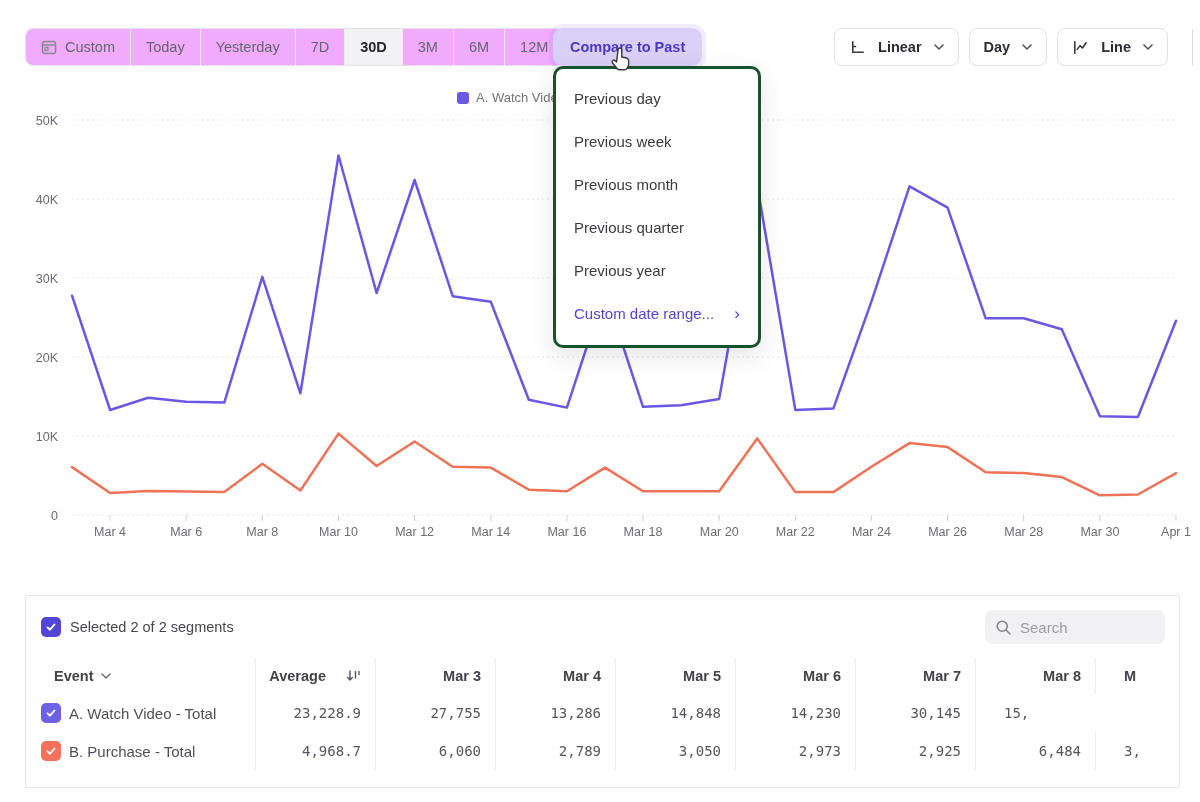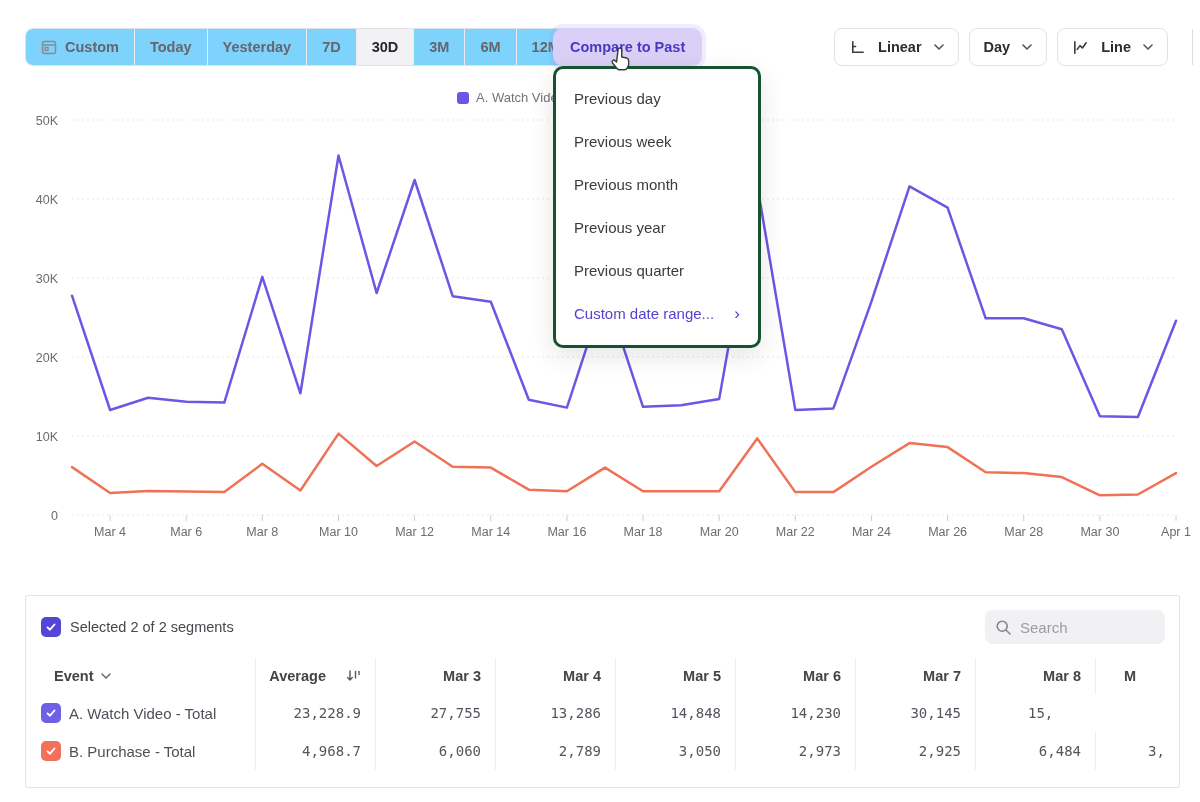--- a/index.html
+++ b/index.html
@@ -5,21 +5,21 @@
   * { box-sizing: border-box; margin: 0; padding: 0; }
   html,body { background:#fff; }
   body { font-family: "Liberation Sans", sans-serif; }
   #app { position:relative; width:1200px; height:802px; background:#fff; overflow:hidden; }
 
   
   .toolbar { position:absolute; left:0; top:0; width:1200px; height:78px; }
   .preset-group { position:absolute; left:25px; top:28px; height:38px; display:flex; align-items:stretch;
                   border:1px solid #e3e3e7; border-radius:8px; background:#fff; overflow:hidden; }
   .preset { display:flex; align-items:center; gap:8px; padding:0 15px; font-size:14.5px; color:#65656d;
-            background:#7dd3fc; border:none; border-right:1px solid #ebebee; cursor:pointer; font-family:inherit;font-weight:bold; }
+            background:#f0abfc; border:none; border-right:1px solid #ebebee; cursor:pointer; font-family:inherit; }
   .preset:last-child { border-right:none; }
   .preset.active { background:#f2f2f4; color:#26262c; font-weight:bold; }
   .preset .cal { display:inline-flex; }
 
   .compare-btn { position:absolute; left:553px; top:28px; height:38px; padding:0 17px; border:none; border-radius:10px;
                  background:#d9cff7; color:#4839c2; font-size:14.5px; font-weight:bold; cursor:pointer;
                  font-family:inherit; z-index:10; box-shadow:0 0 0 4px rgba(151,131,240,0.15); }
 
   .right-btns { position:absolute; right:32px; top:28px; display:flex; gap:10px; }
   .tool-btn { height:38px; display:flex; align-items:center; gap:12px; padding:0 14px; background:#fff;
@@ -57,21 +57,21 @@
   .tbl { width:1300px; }
   .trow { display:flex; align-items:center; height:38px; }
   .trow.thead { height:36px; }
   .cell { height:100%; display:flex; align-items:center; border-right:1px solid #ededf1; flex:none; }
   .cell.last { border-right:none; }
   .c-event { width:230px; padding-left:15px; gap:8px; }
   .c-num   { width:120px; justify-content:flex-end; padding-right:14px; }
   .c-cut   { width:85px; padding-left:28px; }
   .thead .cell { color:#434349; font-size:14.5px; font-weight:bold; }
   .thead .c-event { padding-left:28px; gap:7px; }
-  .num { font-family:"DejaVu Sans Mono", monospace; font-size:14px; color:#55555e;margin-left:24px; }
+  .num { font-family:"DejaVu Sans Mono", monospace; font-size:14px; color:#55555e; }
   .row-label { font-size:15px; color:#4f4f58; }
   .muted-ic { color:#6a6a72; display:inline-flex; }
 </style>
 </head>
 <body>
 
 <div id="app">
 
   <div class="toolbar">
     <div class="preset-group" id="preset-group">
@@ -205,22 +205,22 @@
         <line x1="1176.0" y1="435" x2="1176.0" y2="441" stroke="#cfcfd4" stroke-width="1"></line>
         <text x="1176.0" y="456" text-anchor="middle" font-size="12.5" fill="#6b6b73">Apr 1</text>
         <polyline points="72.0,215.7 110.1,330.0 148.1,317.7 186.2,321.7 224.3,322.6 262.3,196.9 300.4,313.3 338.5,75.5 376.6,213.0 414.6,100.0 452.7,216.2 490.8,221.7 528.8,319.7 566.9,327.6 605.0,211.4 643.0,326.8 681.1,325.2 719.2,318.9 757.2,104.8 795.3,329.9 833.4,328.4 871.4,221.7 909.5,106.4 947.6,127.7 985.7,238.3 1023.7,238.3 1061.8,249.3 1099.9,336.3 1137.9,337.0 1176.0,240.7" fill="none" stroke="#6a57e3" stroke-width="2.5" stroke-linejoin="round" stroke-linecap="round"></polyline>
         <polyline points="72.0,387.1 110.1,413.0 148.1,410.9 186.2,411.5 224.3,411.9 262.3,383.8 300.4,410.5 338.5,353.6 376.6,386.0 414.6,361.5 452.7,386.8 490.8,387.6 528.8,409.7 566.9,411.3 605.0,387.6 643.0,411.3 681.1,411.3 719.2,411.3 757.2,358.4 795.3,412.1 833.4,412.1 871.4,386.8 909.5,363.1 947.6,367.1 985.7,392.3 1023.7,393.1 1061.8,397.1 1099.9,415.3 1137.9,414.5 1176.0,393.1" fill="none" stroke="#ef7257" stroke-width="2.5" stroke-linejoin="round" stroke-linecap="round"></polyline>
       </svg></div>
 
   <div class="menu" id="compare-menu">
       <div class="menu-item">Previous day</div>
       <div class="menu-item">Previous week</div>
       <div class="menu-item">Previous month</div>
+      <div class="menu-item">Previous quarter</div>
       <div class="menu-item">Previous year</div>
-      <div class="menu-item">Previous quarter</div>
       <div class="menu-item custom">
      <span>Custom date range...</span>
      <span class="chev-r">›</span>
    </div>
     </div>
 
   <div class="cursor-hand">
     <svg width="26" height="26" viewBox="0 0 24 24">
       <path d="M10.2 2.6c0-.95.77-1.7 1.7-1.7.94 0 1.7.76 1.7 1.7v6.6l4.45 1c1.15.26 1.95 1.27 1.95 2.44v3.2c0 .55-.12 1.1-.37 1.6l-1.1 2.2c-.42.85-1.3 1.4-2.25 1.4h-4.9c-.76 0-1.48-.34-1.96-.93l-4.3-5.3c-.56-.7-.48-1.72.2-2.3.66-.57 1.64-.52 2.24.1l1.24 1.3z" fill="#fff" stroke="#3a3a3a" stroke-width="1.3" stroke-linejoin="round"></path>
     </svg>

